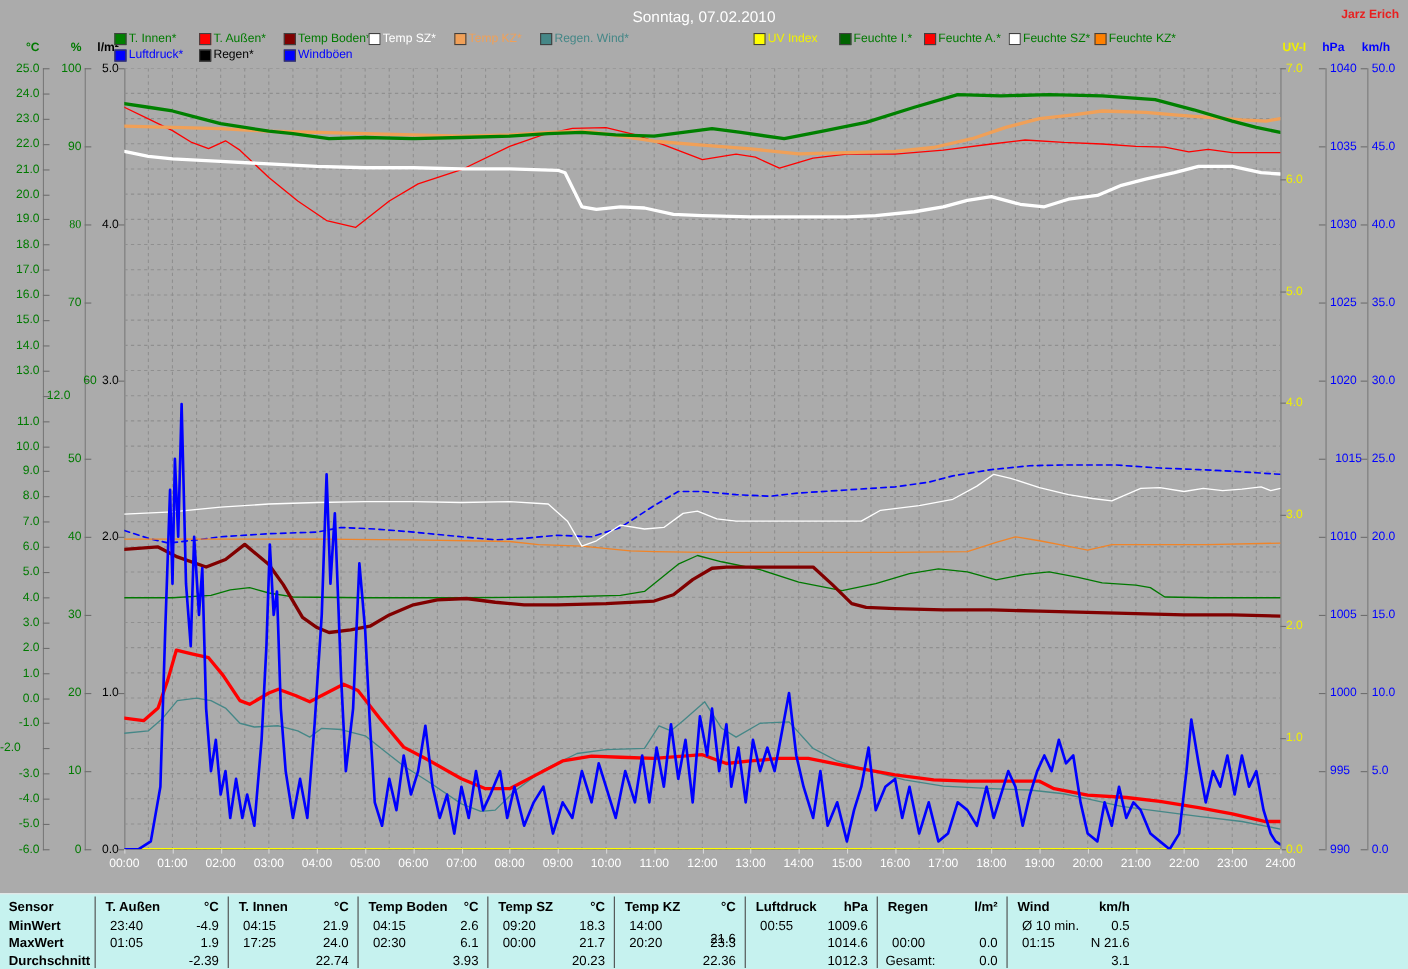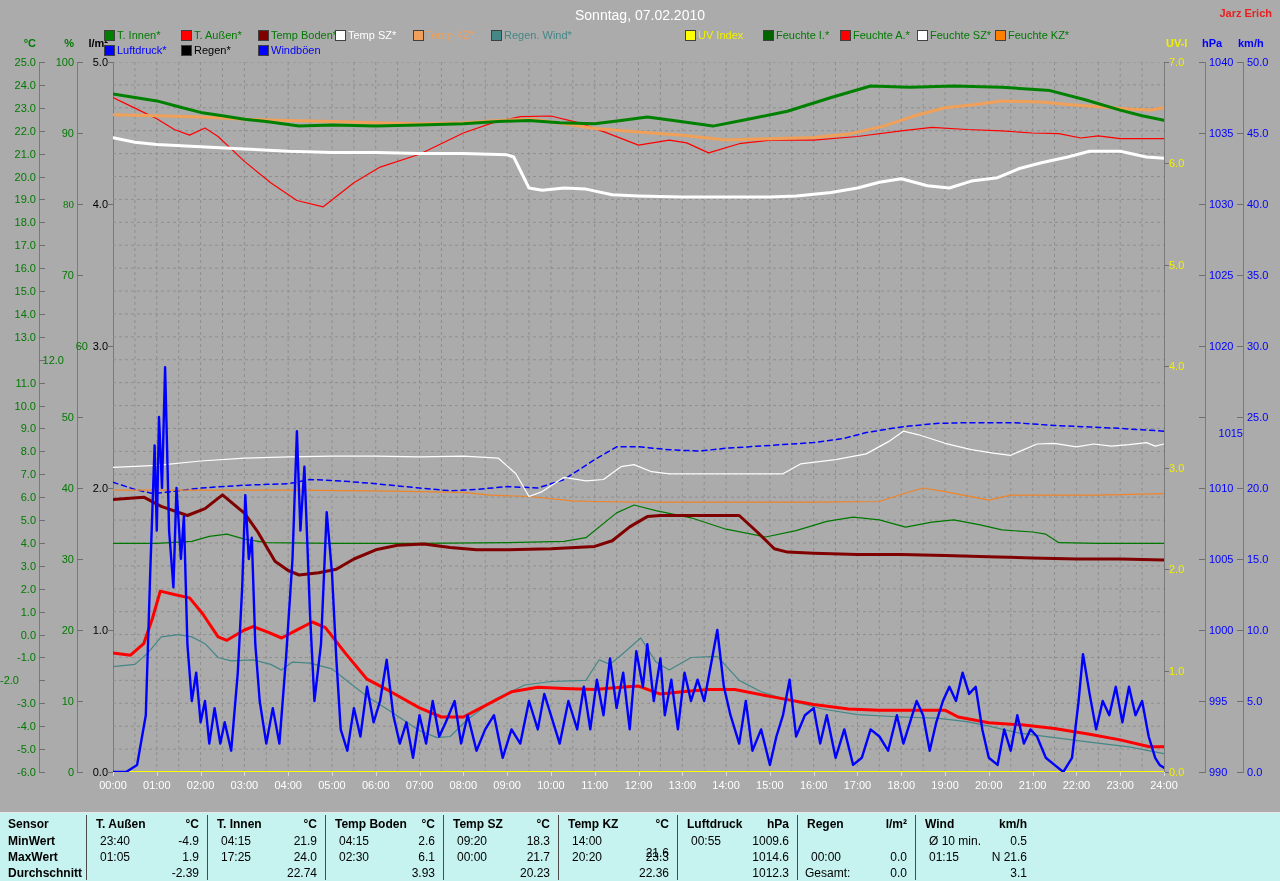--- a/index.html
+++ b/index.html
@@ -325,21 +325,21 @@
     <div class="tick-label" style="left: 1209px; width: 34px; top: 56px; text-align: left; color: rgb(0, 0, 255);">1040</div>
     <div class="tickmark" style="left: 1199px; width: 6px; top: 62px;"></div>
     <div class="tick-label" style="left: 1209px; width: 34px; top: 127px; text-align: left; color: rgb(0, 0, 255);">1035</div>
     <div class="tickmark" style="left: 1199px; width: 6px; top: 133px;"></div>
     <div class="tick-label" style="left: 1209px; width: 34px; top: 198px; text-align: left; color: rgb(0, 0, 255);">1030</div>
     <div class="tickmark" style="left: 1199px; width: 6px; top: 204px;"></div>
     <div class="tick-label" style="left: 1209px; width: 34px; top: 269px; text-align: left; color: rgb(0, 0, 255);">1025</div>
     <div class="tickmark" style="left: 1199px; width: 6px; top: 275px;"></div>
     <div class="tick-label" style="left: 1209px; width: 34px; top: 340px; text-align: left; color: rgb(0, 0, 255);">1020</div>
     <div class="tickmark" style="left: 1199px; width: 6px; top: 346px;"></div>
-    <div class="tick-label" style="left: 1209px; width: 34px; top: 411px; text-align: right; color: rgb(0, 0, 255); margin-top: 16px;">1015</div>
+    <div class="tick-label" style="left: 1209px; width: 34px; top: 411px; text-align: center; color: rgb(0, 0, 255);">1015</div>
     <div class="tickmark" style="left: 1199px; width: 6px; top: 417px;"></div>
     <div class="tick-label" style="left: 1209px; width: 34px; top: 482px; text-align: left; color: rgb(0, 0, 255);">1010</div>
     <div class="tickmark" style="left: 1199px; width: 6px; top: 488px;"></div>
     <div class="tick-label" style="left: 1209px; width: 34px; top: 553px; text-align: left; color: rgb(0, 0, 255);">1005</div>
     <div class="tickmark" style="left: 1199px; width: 6px; top: 559px;"></div>
     <div class="tick-label" style="left: 1209px; width: 34px; top: 624px; text-align: left; color: rgb(0, 0, 255);">1000</div>
     <div class="tickmark" style="left: 1199px; width: 6px; top: 630px;"></div>
     <div class="tick-label" style="left: 1209px; width: 34px; top: 695px; text-align: left; color: rgb(0, 0, 255);">995</div>
     <div class="tickmark" style="left: 1199px; width: 6px; top: 701px;"></div>
     <div class="tick-label" style="left: 1209px; width: 34px; top: 766px; text-align: left; color: rgb(0, 0, 255);">990</div>

